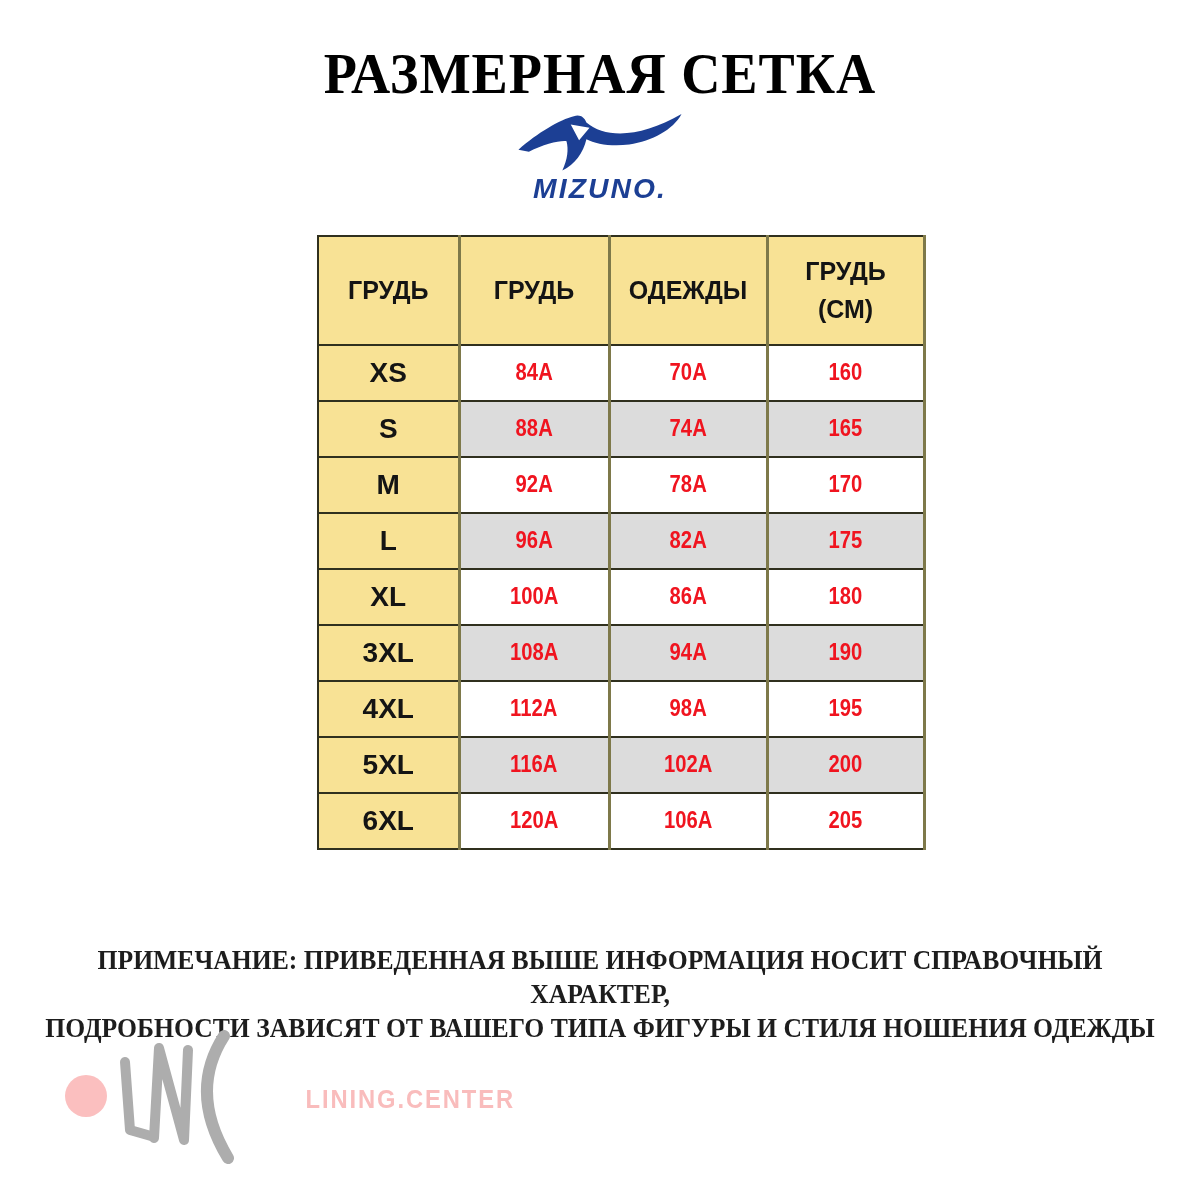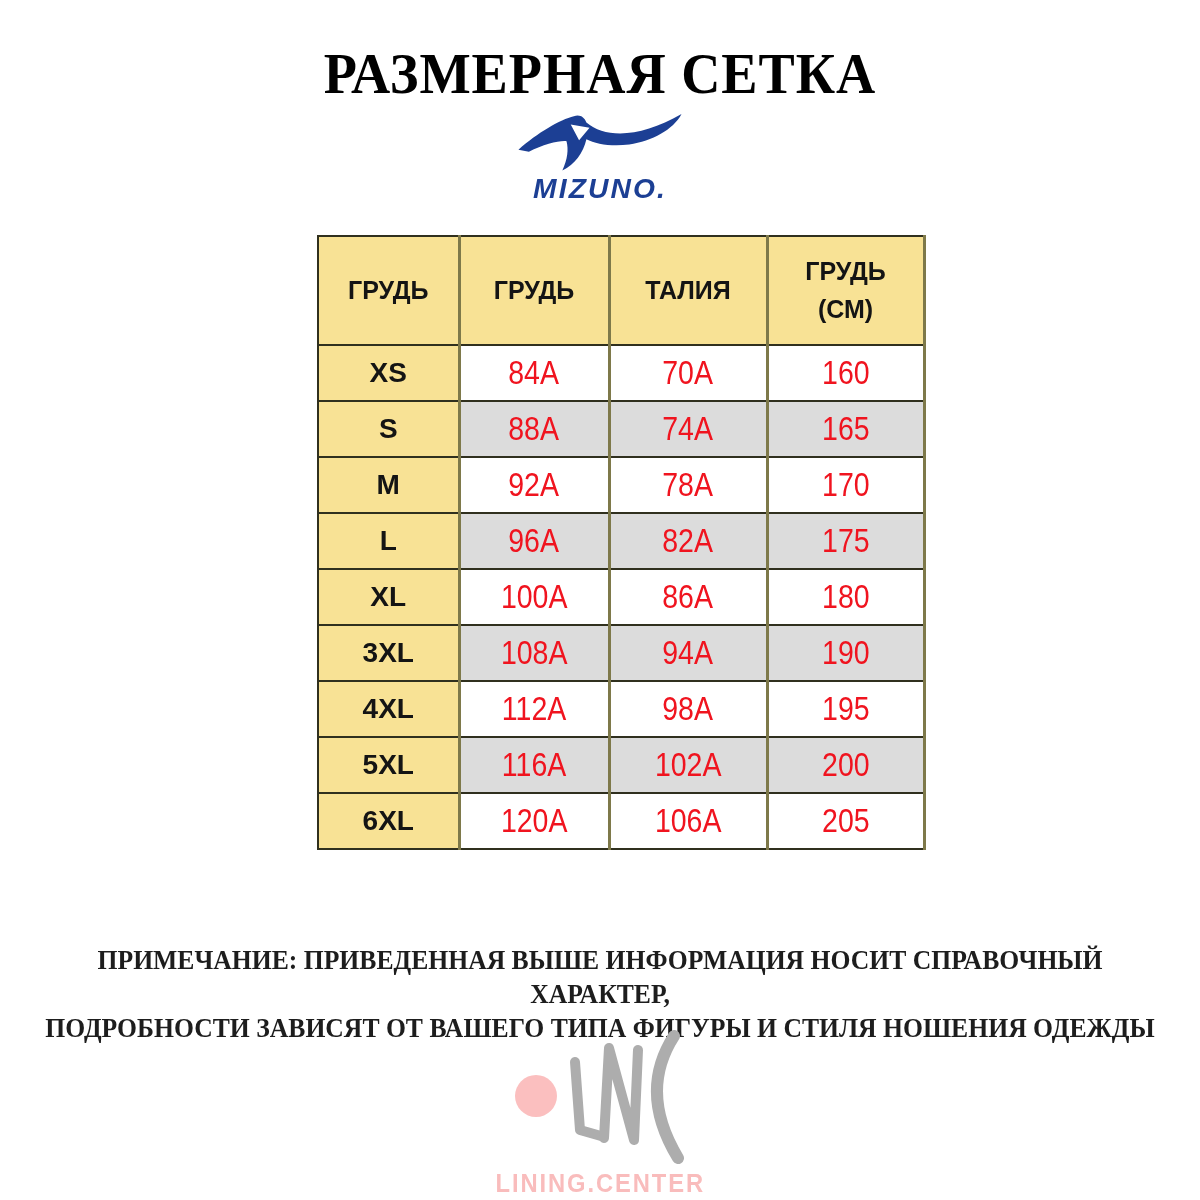--- a/index.html
+++ b/index.html
@@ -28,34 +28,34 @@
     border-left:3px solid #7e794a; border-right:3px solid #7e794a;
   }
   .size-table thead th {
     background:#F8E295; height:109px; font-size:25px; font-weight:bold;
     color:#141414; line-height:1.5;
   }
   .size-table tbody td { height:56px; }
   .size-table td.cell-size {
     background:#F8E295; font-size:28px; font-weight:bold; color:#141414;
   }
-  .size-table td.val { background:#ffffff; font-size:31px; font-weight:normal; color:#F0141F; }
+  .size-table td.val { background:#ffffff; font-size:22px; font-weight:bold; color:#F0141F; }
   .size-table tbody tr:nth-child(even) td.val { background:#DCDCDC; }
   .size-table td.val span { display:inline-block; transform:scale(0.92,1.06); }
 
   .note {
     position:absolute; top:936px; left:0; width:100%;
     text-align:center; font-family:"Liberation Serif", serif;
     font-weight:bold; font-size:27px; line-height:1.25; color:#1d1d1d;
     transform:scaleX(0.95);
   }
 
   .footer-logo {
     position:absolute; top:1022px; left:0; width:100%;
-    display:flex; flex-direction:column; align-items:center;
+    display:flex; flex-direction:row; align-items:center;
   }
   .footer-wordmark {
     margin-top:4px; font-weight:bold; font-size:25px; letter-spacing:2px;
     color:#F9BCBC; transform:scaleX(0.95);
   }
 </style>
 </head>
 <body>
 
 <div class="canvas">
@@ -82,21 +82,21 @@
     <colgroup>
       <col style="width:141px">
         <col style="width:150px">
         <col style="width:158px">
         <col style="width:157px">
     </colgroup>
     <thead>
       <tr>
         <th><span>ГРУДЬ</span></th>
         <th><span>ГРУДЬ</span></th>
-        <th><span>ТАЛИЯ</span></th>
+        <th><span>ОДЕЖДЫ</span></th>
         <th>
           <span>ГРУДЬ</span><br>
           <span>(СМ)</span>
         </th>
       </tr>
     </thead>
     <tbody>
       <tr>
         <td class="cell-size">XS</td>
         <td class="val"><span>84A</span></td>

